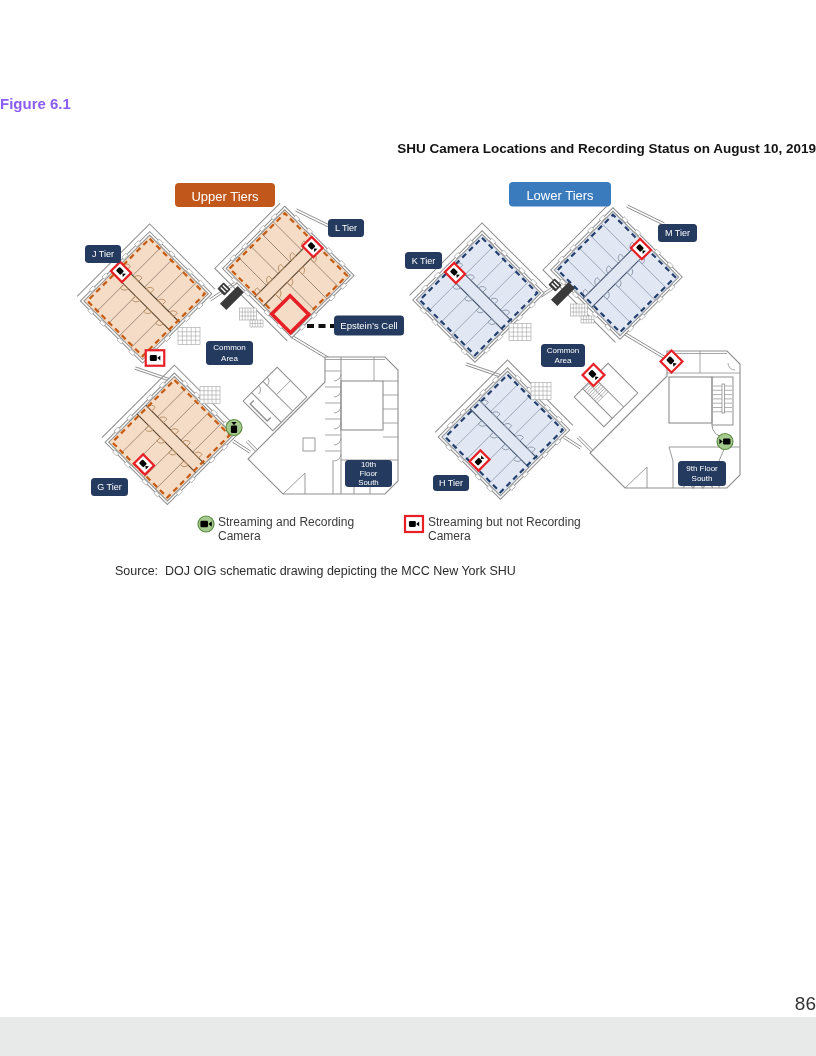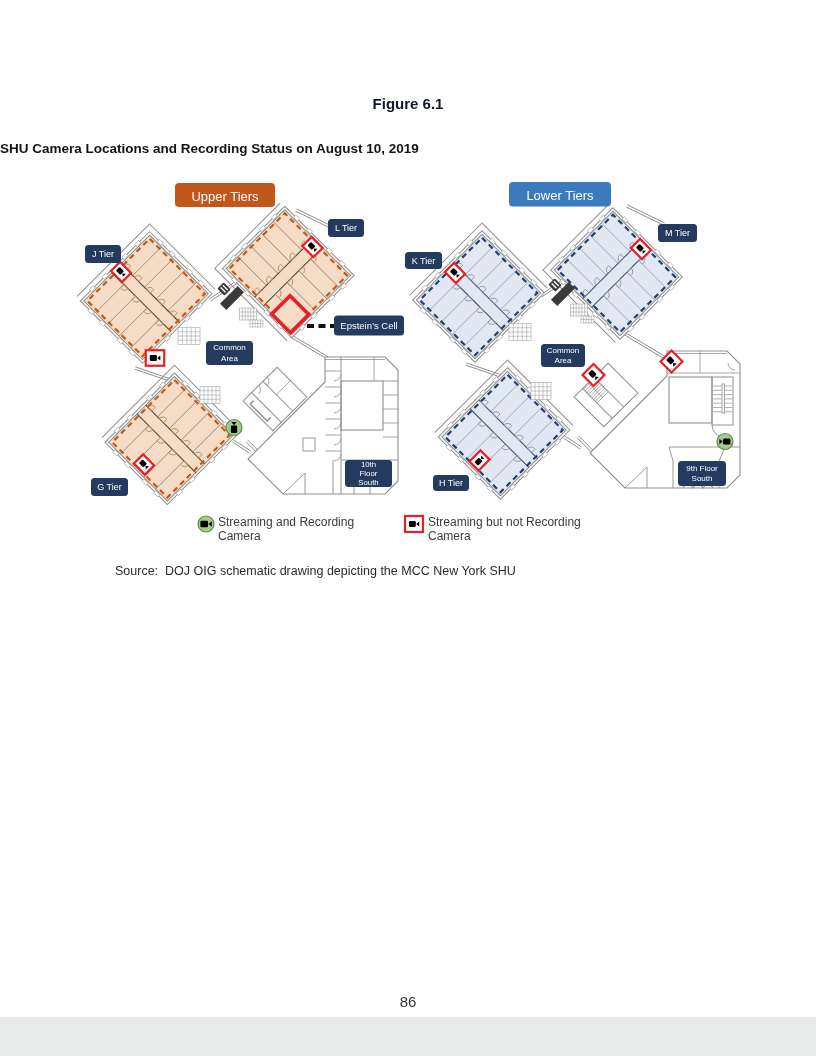--- a/index.html
+++ b/index.html
@@ -1,21 +1,21 @@
 <!DOCTYPE html>
 <html><head><meta charset="utf-8"><style>
 * { margin:0; padding:0; box-sizing:border-box; }
 html,body { width:816px; height:1056px; background:#ffffff; font-family:"Liberation Sans", sans-serif; }
 .page { position:relative; width:816px; height:1056px; overflow:hidden; }
 .abs { position:absolute; }
 </style></head>
 <body>
 <div class="page">
-<div class="abs" style="left:0;top:95px;width:816px;text-align:center;font-size:15px;font-weight:bold;color:#0f172a;">Figure 6.1</div>
-<div class="abs" style="left:0;top:141px;width:816px;text-align:left;font-size:13.5px;font-weight:bold;color:#131313;">SHU Camera Locations and Recording Status on August 10, 2019</div>
+<div class="abs" style="left:0;top:95px;width:816px;text-align:left;font-size:15px;font-weight:bold;color:#8b5cf6;">Figure 6.1</div>
+<div class="abs" style="left:0;top:141px;width:816px;text-align:right;font-size:13.5px;font-weight:bold;color:#131313;">SHU Camera Locations and Recording Status on August 10, 2019</div>
 <div class="abs" style="left:0;top:0;"><svg width="816" height="1056" viewBox="0 0 816 1056" font-family="Liberation Sans, sans-serif">
         <g transform="translate(0,0)">
           <line x1="134.61081081081082" y1="369.13513513513516" x2="169.61081081081082" y2="381.13513513513516" stroke="#8f8f8f" stroke-width="1.0"></line>
           <line x1="135.38918918918918" y1="366.86486486486484" x2="170.38918918918918" y2="378.86486486486484" stroke="#8f8f8f" stroke-width="1.0"></line>
           <line x1="210.66564023547028" y1="300.9984603532054" x2="246.66564023547028" y2="276.9984603532054" stroke="#8f8f8f" stroke-width="1.0"></line>
           <line x1="209.33435976452972" y1="299.0015396467946" x2="245.33435976452972" y2="275.0015396467946" stroke="#8f8f8f" stroke-width="1.0"></line>
           <line x1="290.382605093487" y1="337.02899151085506" x2="335.382605093487" y2="364.02899151085506" stroke="#8f8f8f" stroke-width="1.0"></line>
           <line x1="291.617394906513" y1="334.97100848914494" x2="336.617394906513" y2="361.97100848914494" stroke="#8f8f8f" stroke-width="1.0"></line>
           <line x1="232.34809846621127" y1="442.00748418858257" x2="249.34809846621127" y2="453.00748418858257" stroke="#8f8f8f" stroke-width="1.0"></line>
           <line x1="233.65190153378873" y1="439.99251581141743" x2="250.65190153378873" y2="450.99251581141743" stroke="#8f8f8f" stroke-width="1.0"></line>
@@ -582,14 +582,14 @@
           <rect x="-9" y="-8" width="18" height="16" fill="#ffffff" stroke="#e81f25" stroke-width="2.2"></rect>
           <g transform="scale(0.72)">
             <rect x="-7" y="-4" width="9.5" height="8" rx="1.6" fill="#000000"></rect>
             <path d="M 3,0 L 7.2,-3.4 L 7.2,3.4 Z" fill="#000000"></path>
           </g>
         </g>
         <text x="428" y="521.5" fill="#3b3b3b" font-size="12" dominant-baseline="central">Streaming but not Recording</text>
         <text x="428" y="535.5" fill="#3b3b3b" font-size="12" dominant-baseline="central">Camera</text>
       </svg></div>
 <div class="abs" style="left:71px;top:564px;font-size:12.5px;color:#2b2b2b;margin-left:44px;">Source:&nbsp; DOJ OIG schematic drawing depicting the MCC New York SHU</div>
-<div class="abs" style="left:0;top:993px;width:816px;text-align:center;font-size:15px;color:#333;">86</div>
+<div class="abs" style="left:0;top:993px;width:816px;text-align:right;font-size:19px;color:#333;">86</div>
 <div class="abs" style="left:0;top:1017px;width:816px;height:39px;background:#e8eaea;"></div>
 </div>
 </body></html>

